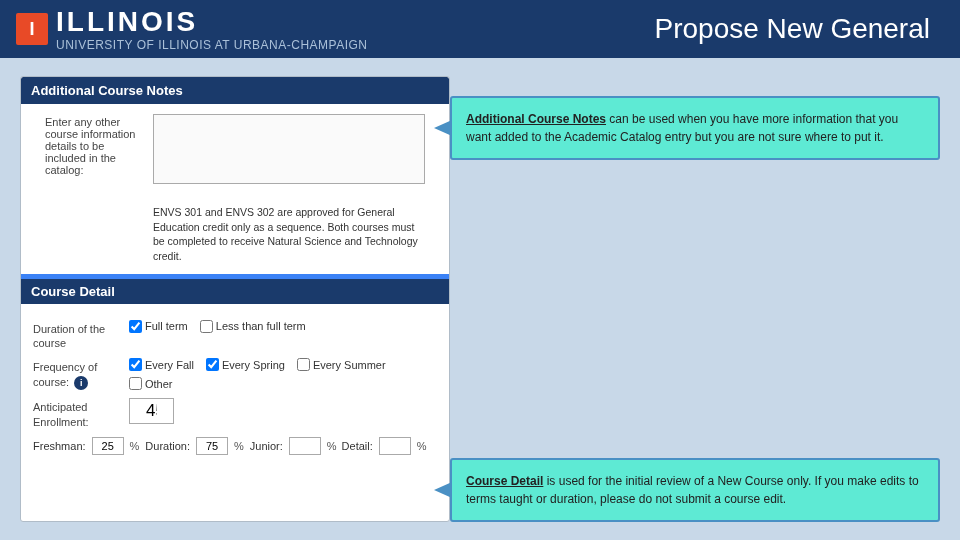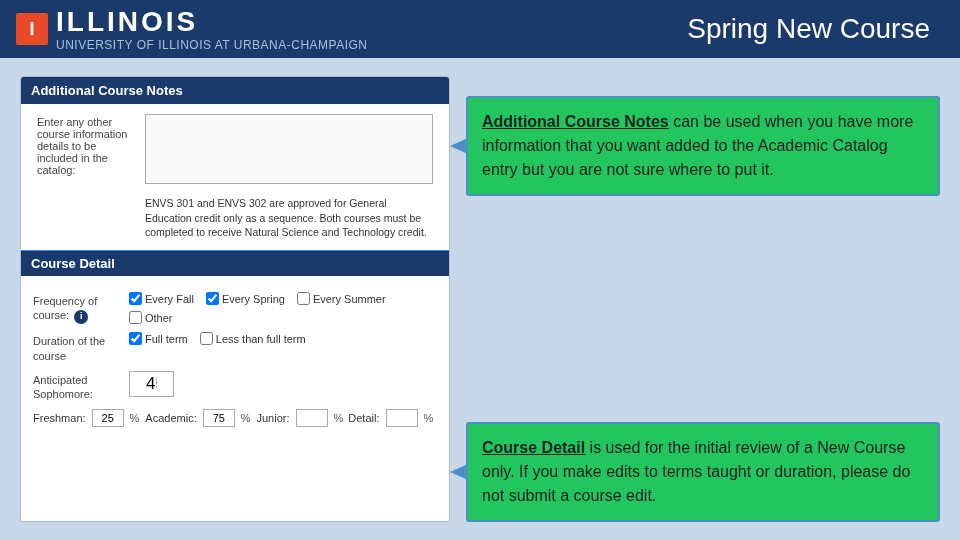--- a/index.html
+++ b/index.html
@@ -57,21 +57,20 @@
       right: 30px;
       color: white;
       font-size: 28px;
       font-weight: 300;
     }
 
     
     .main {
       display: flex;
       padding: 18px 20px;
-      gap: 16px;
       height: calc(540px - 58px);
     }
 
     
     .form-panel {
       background: white;
       border: 1px solid #b0bcc8;
       border-radius: 3px;
       width: 430px;
       flex-shrink: 0;
@@ -83,22 +82,22 @@
     .section-header {
       background: #1a3a6b;
       color: white;
       font-size: 13px;
       font-weight: bold;
       padding: 6px 10px;
       border-radius: 2px 2px 0 0;
     }
 
     .notes-section {
-      padding: 10px 16px;
-      border-bottom: 1px solid #3b82f6;
+      padding: 10px 24px;
+      border-bottom: 5px solid #3b82f6;
     }
 
     .notes-row {
       display: flex;
       gap: 8px;
     }
 
     .notes-label {
       width: 100px;
       font-size: 11px;
@@ -220,25 +219,25 @@
 
     
     .tooltips-area {
       display: flex;
       flex-direction: column;
       gap: 12px;
       flex: 1;
     }
 
     .tooltip-box {
-      background: #22c55e;
+      background: #5eead4;
       border: 2px solid #4a90c4;
       border-radius: 3px;
       padding: 12px 14px;
-      font-size: 16px;
+      font-size: 12px;
       color: #222;
       line-height: 1.5;
       position: relative;
     }
 
     .tooltip-box::before {
       content: '';
       position: absolute;
       left: -18px;
       top: 50%;
@@ -263,40 +262,54 @@
 <body>
 
 <div class="header">
   <div class="header-logo">
     <div class="logo-block">I</div>
     <div class="logo-text">
       <span class="illinois">ILLINOIS</span>
       <span class="subtitle">UNIVERSITY OF ILLINOIS AT URBANA-CHAMPAIGN</span>
     </div>
   </div>
-  <div class="header-title">Spring New Course</div>
+  <div class="header-title">Propose New General</div>
 </div>
 
 <div class="main">
 
   <div class="form-panel">
 
     <div class="section-header">Additional Course Notes</div>
     <div class="notes-section">
       <div class="notes-row">
         <div class="notes-label">Enter any other course information details to be included in the catalog:</div>
         <textarea class="notes-textarea" style=""></textarea>
       </div>
-      <div style="margin-left:108px; margin-top:12px;">
+      <div style="margin-left:108px; margin-top:21px;">
         <div class="notes-content">ENVS 301 and ENVS 302 are approved for General Education credit only as a sequence. Both courses must be completed to receive Natural Science and Technology credit.</div>
       </div>
     </div>
 
     <div class="detail-section-header">Course Detail</div>
     <div class="detail-section">
+
+      <div class="detail-row">
+        <div class="detail-label">Duration of the course</div>
+        <div class="detail-controls">
+          <label class="checkbox-item">
+            <input type="checkbox" checked="" style="">
+            <span>Full term</span>
+          </label>
+          <label class="checkbox-item">
+            <input type="checkbox" style="">
+            <span>Less than full term</span>
+          </label>
+        </div>
+      </div>
 
       <div class="detail-row">
         <div class="detail-label">
           <span>Frequency of course:</span>
           <span class="info-icon">i</span>
         </div>
         <div class="detail-controls">
           <label class="checkbox-item">
             <input type="checkbox" checked="" style="">
             <span>Every Fall</span>
@@ -310,47 +323,33 @@
             <span>Every Summer</span>
           </label>
           <label class="checkbox-item">
             <input type="checkbox" style="">
             <span>Other</span>
           </label>
         </div>
       </div>
 
       <div class="detail-row">
-        <div class="detail-label">Duration of the course</div>
-        <div class="detail-controls">
-          <label class="checkbox-item">
-            <input type="checkbox" checked="" style="">
-            <span>Full term</span>
-          </label>
-          <label class="checkbox-item">
-            <input type="checkbox" style="">
-            <span>Less than full term</span>
-          </label>
-        </div>
-      </div>
-
-      <div class="detail-row">
-        <div class="detail-label">Anticipated Sophomore:</div>
+        <div class="detail-label">Anticipated Enrollment:</div>
         <div class="detail-controls">
           <input type="text" class="enrollment-input" value="450" style="">
         </div>
       </div>
 
       <div class="detail-row">
         <div style="display:flex; flex-direction:row; gap:5px;">
           <div class="distribution-row">
             <span>Freshman:</span>
             <input type="text" class="dist-input" value="25" style="">
             <span class="percent-sign">%</span>
-            <span>Academic:</span>
+            <span>Duration:</span>
             <input type="text" class="dist-input" value="75" style="">
             <span class="percent-sign">%</span>
             <span>Junior:</span>
             <input type="text" class="dist-input" value="" style="">
             <span class="percent-sign">%</span>
           </div>
           <div class="distribution-row">
             <span>Detail:</span>
             <input type="text" class="dist-input" value="" style="">
             <span class="percent-sign">%</span>

